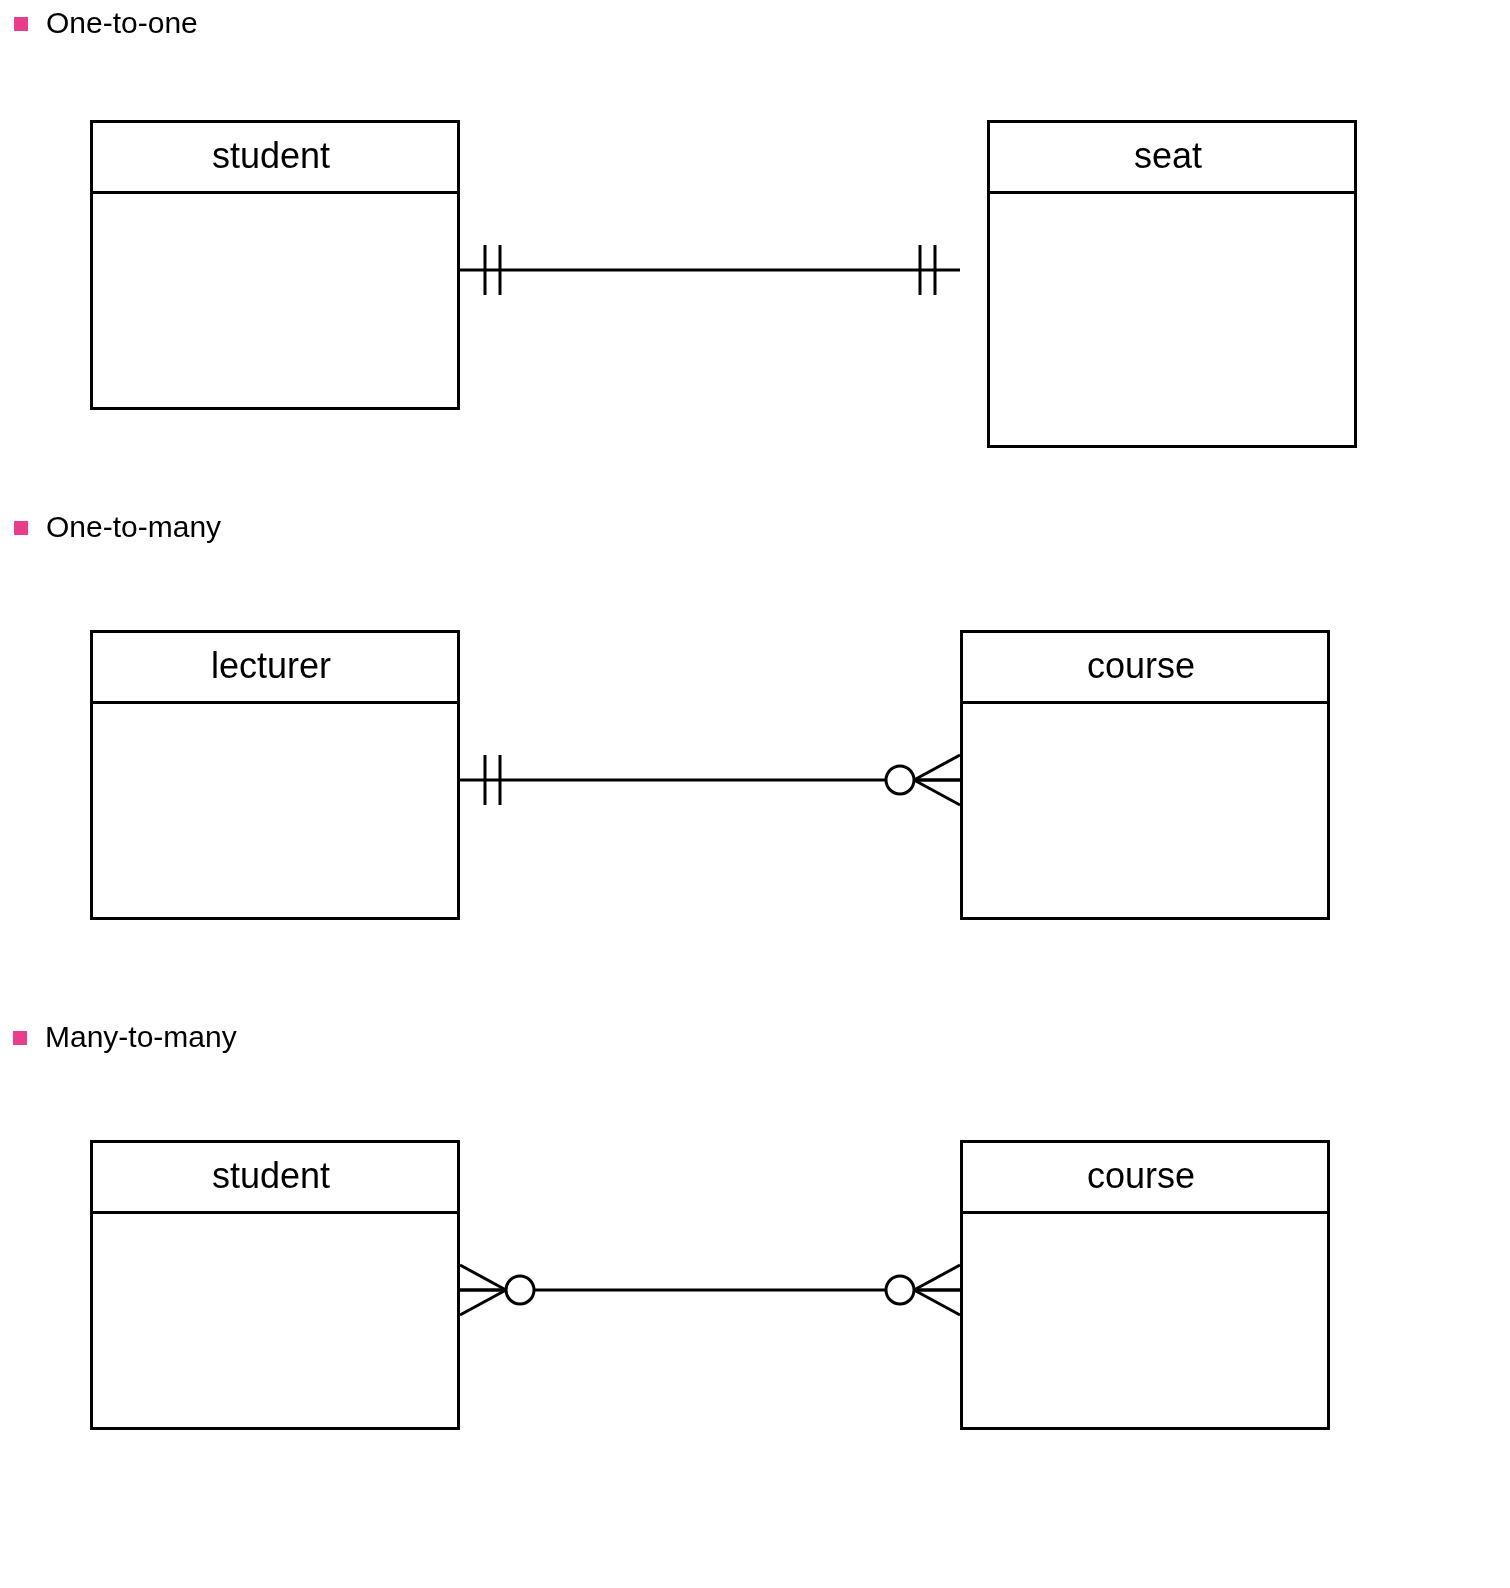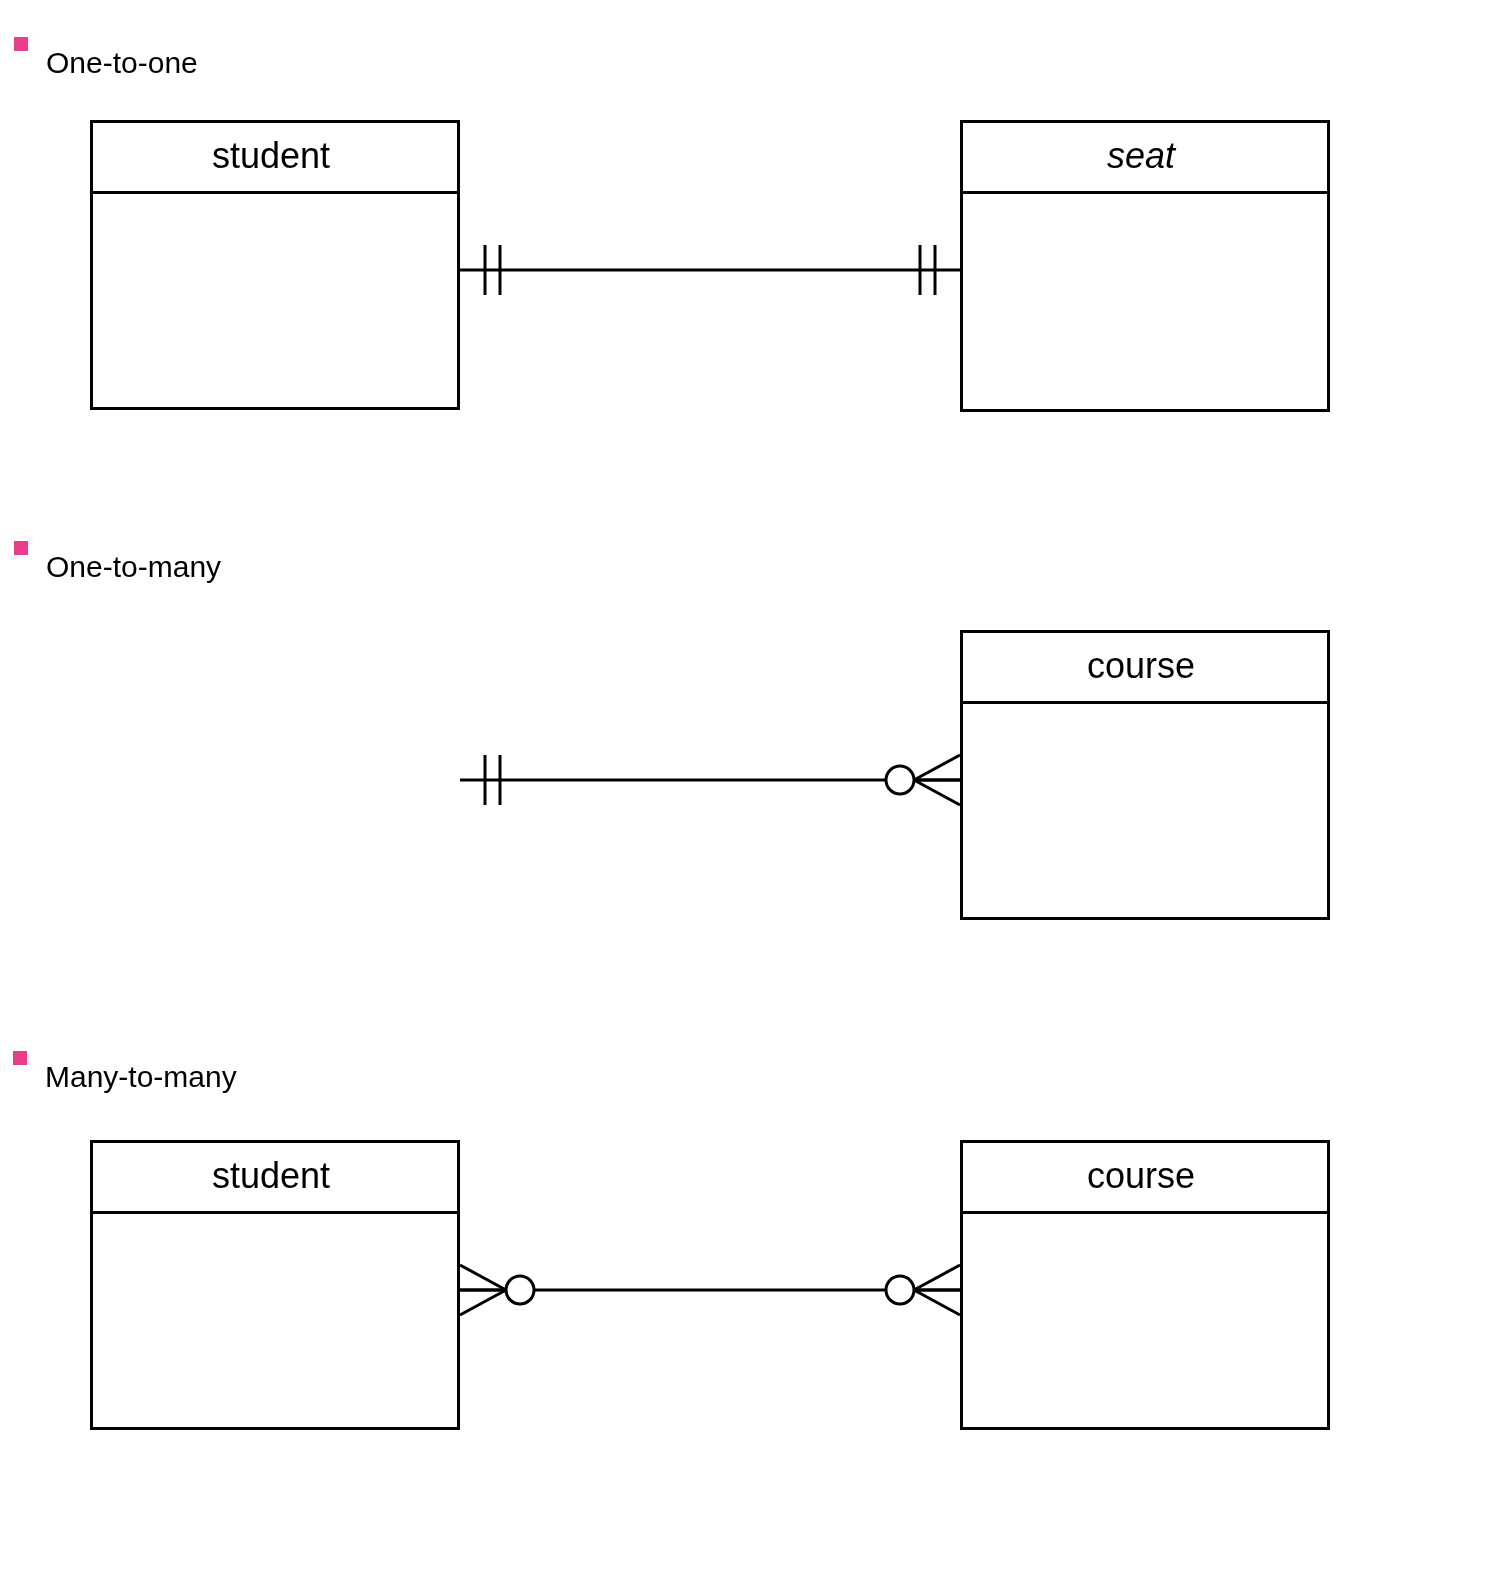--- a/index.html
+++ b/index.html
@@ -24,21 +24,20 @@
     width: 14px;
     height: 14px;
     background: #e83e8c;
     flex-shrink: 0;
     margin-top: 2px;
   }
   .bullet-text {
     font-size: 30px;
     color: #000000;
     font-weight: 400;
-    margin-top: 40px;
   }
   .entity-box {
     position: absolute;
     border: 3px solid #000000;
     background: #ffffff;
     box-sizing: border-box;
   }
   .entity-header {
     text-align: center;
     font-size: 36px;
@@ -67,39 +66,42 @@
 <div class="page">
 
   <div class="bullet-row" style="left:14px; top:6px;">
     <div class="bullet-square"></div>
     <div class="bullet-text">One-to-one</div>
   </div>
 
   <div class="entity-box" style="left:90px; top:120px; width:370px; height:290px;">
     <div class="entity-header">student</div>
   </div>
-  <div class="entity-box" style="left:960px; top:120px; width:370px; height:292px;font-style:italic;">
+  <div class="entity-box" style="left:987px; top:120px; width:370px; height:328px;">
     <div class="entity-header">seat</div>
   </div>
   <svg class="connector" style="left:460px; top:240px;" width="500" height="60">
 
     <line x1="0" y1="30" x2="500" y2="30"></line>
 
     <line x1="25" y1="5" x2="25" y2="55"></line>
     <line x1="40" y1="5" x2="40" y2="55"></line>
 
     <line x1="460" y1="5" x2="460" y2="55"></line>
     <line x1="475" y1="5" x2="475" y2="55"></line>
   </svg>
 
   <div class="bullet-row" style="left:14px; top:510px;justify-content:center;">
     <div class="bullet-square"></div>
     <div class="bullet-text">One-to-many</div>
   </div>
 
+  <div class="entity-box" style="left:90px; top:630px; width:370px; height:290px;">
+    <div class="entity-header">lecturer</div>
+  </div>
   <div class="entity-box" style="left:960px; top:630px; width:370px; height:290px;">
     <div class="entity-header">course</div>
   </div>
   <svg class="connector" style="left:460px; top:750px;" width="500" height="60">
 
     <line x1="0" y1="30" x2="500" y2="30"></line>
 
     <line x1="25" y1="5" x2="25" y2="55"></line>
     <line x1="40" y1="5" x2="40" y2="55"></line>
 

